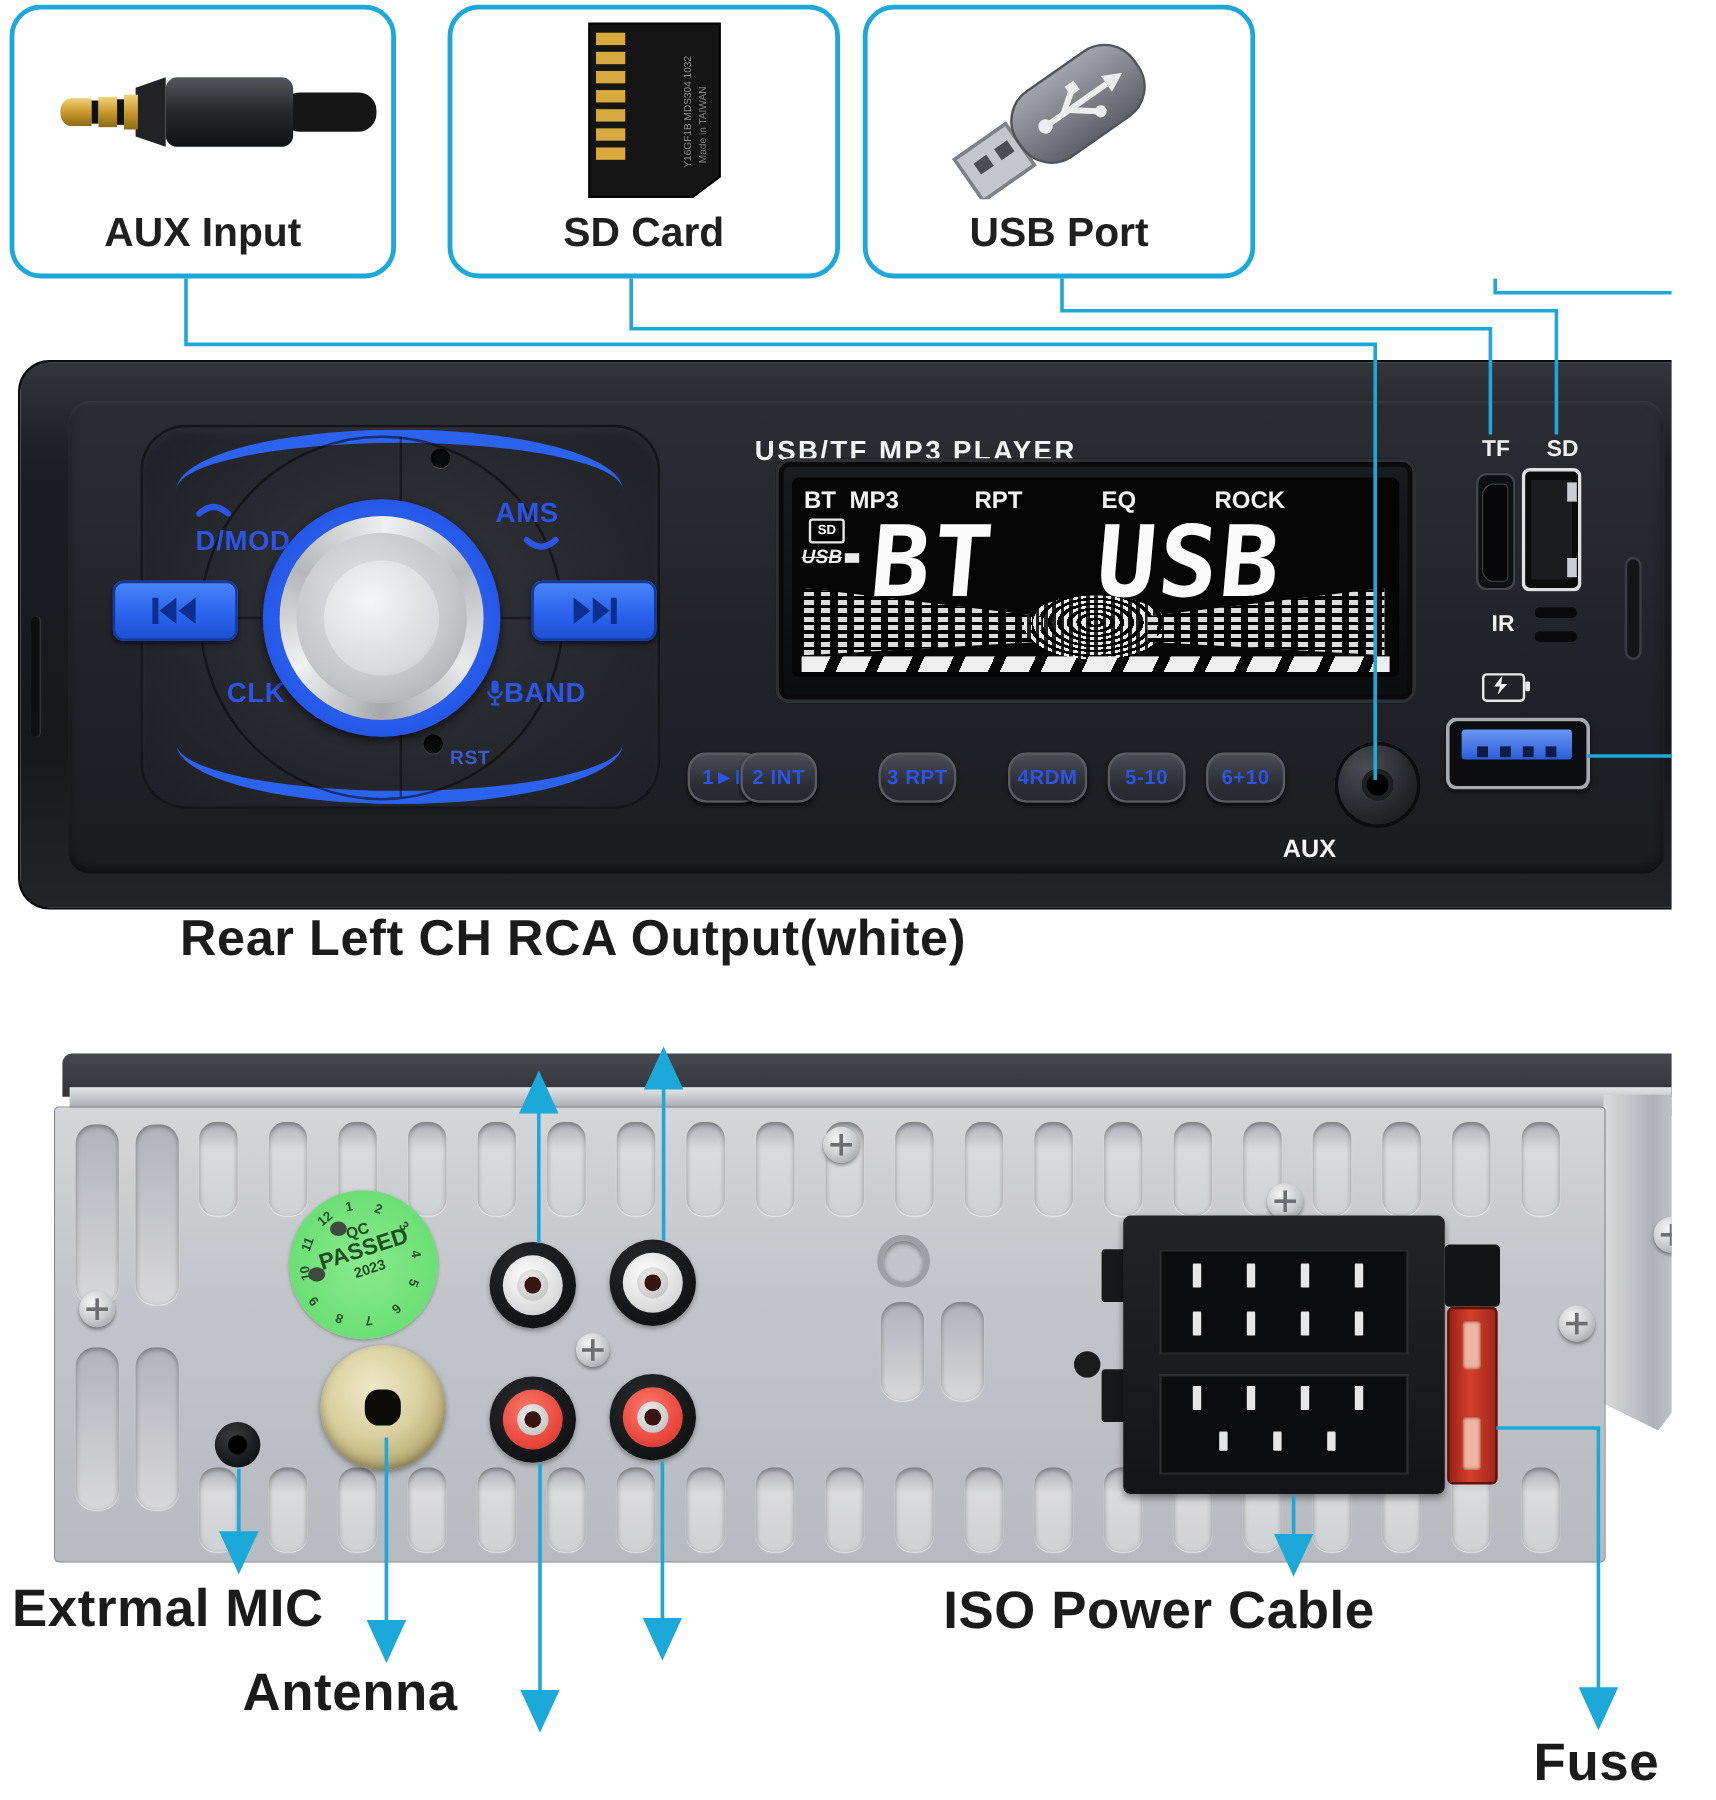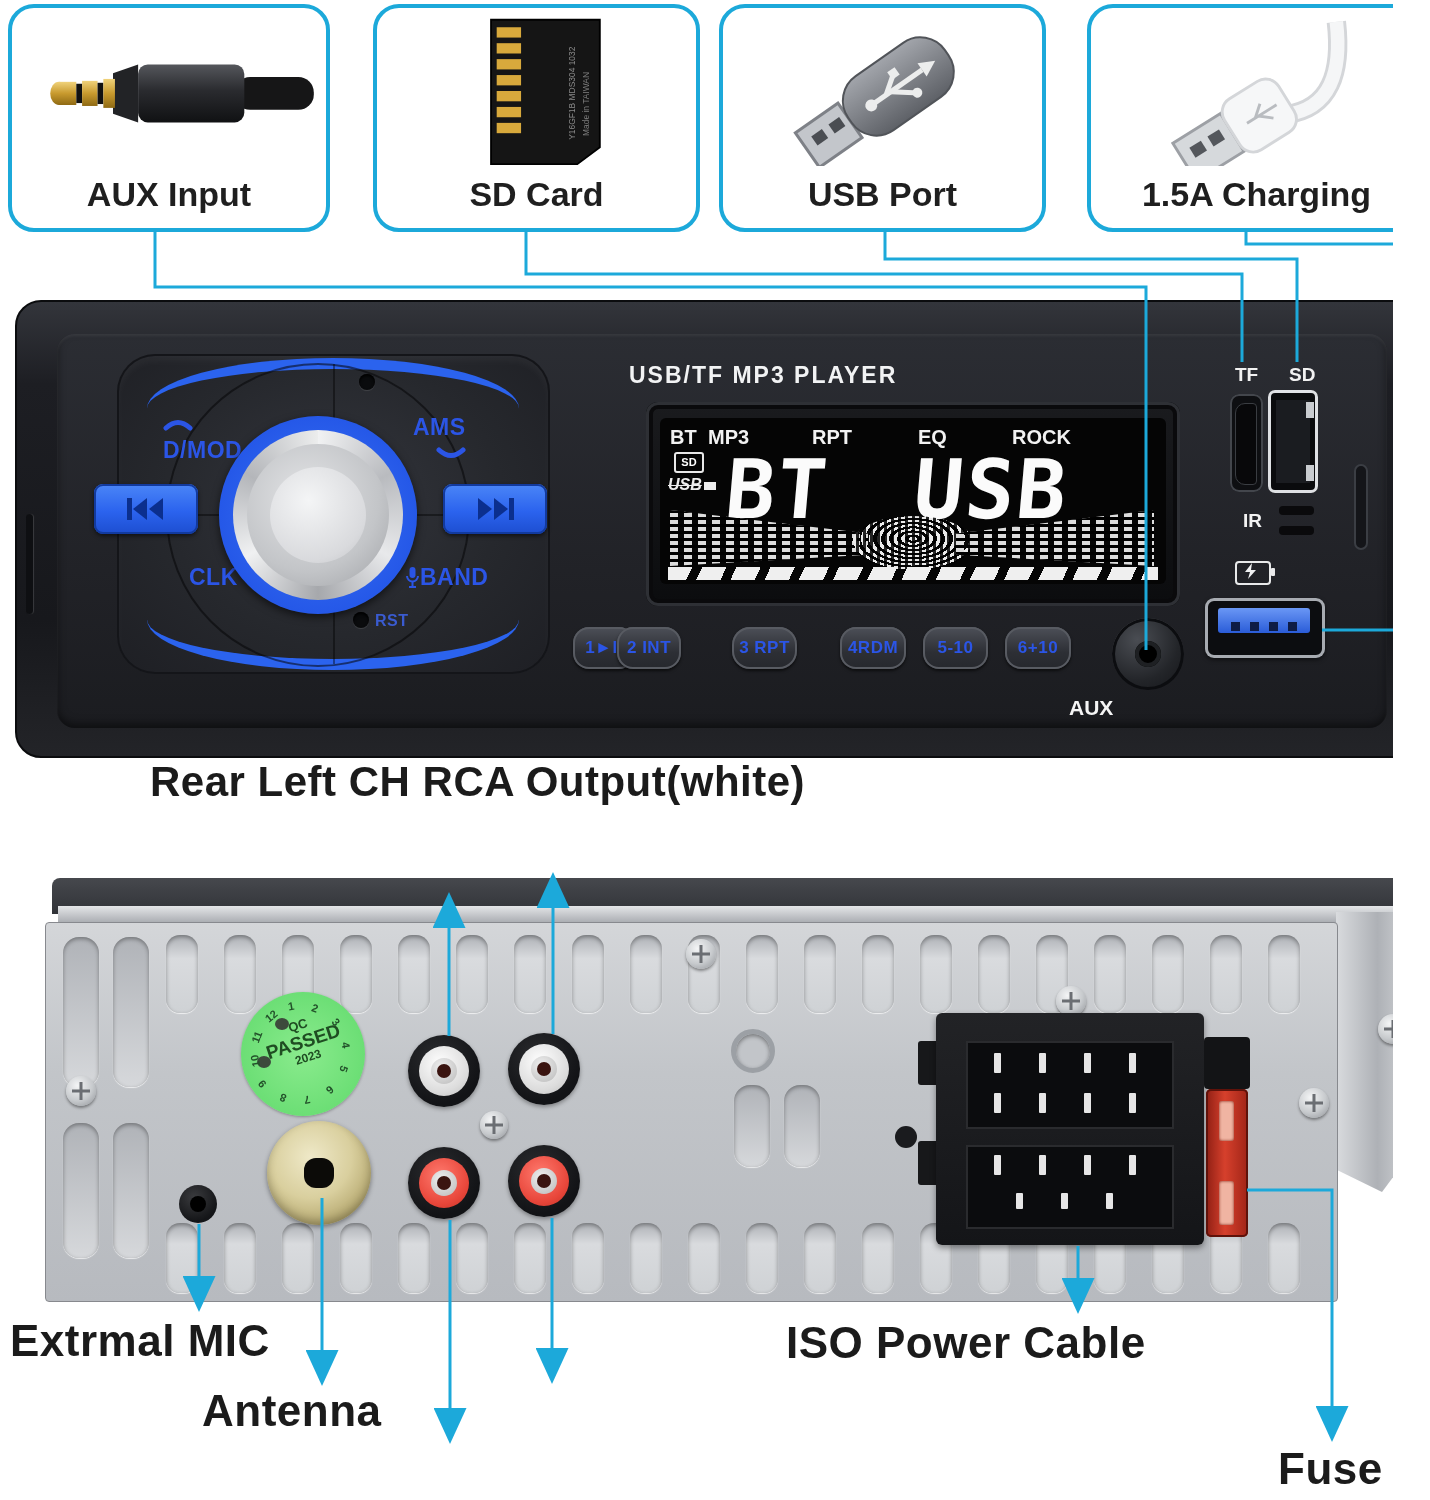--- a/index.html
+++ b/index.html
@@ -40,31 +40,31 @@
   .knob-blue{position:absolute;left:102px;top:62px;width:198px;height:198px;border-radius:50%;
       background:radial-gradient(circle,#3c74f6 0%,#2558e8 70%,#1b46c8 100%);
       box-shadow:0 3px 8px rgba(0,0,0,.6);}
   .knob-silver{position:absolute;left:14px;top:14px;width:170px;height:170px;border-radius:50%;
       background:conic-gradient(#f1f2f3,#b9bbbf,#e8e9eb,#a6a8ac,#f0f1f2,#b4b6ba,#eceded);}
   .knob-brush{position:absolute;left:14px;top:14px;width:142px;height:142px;border-radius:50%;
       background:radial-gradient(circle at 42% 38%,#e3e4e6,#c3c5c8 60%,#9fa1a5);}
   .knob-center{position:absolute;left:23px;top:23px;width:96px;height:96px;border-radius:50%;
       background:radial-gradient(circle at 40% 35%,#f4f5f6,#d9dadd 70%,#c0c2c5);}
   .pod-lbl{position:absolute;color:#2b55e6;font-weight:bold;font-size:23px;letter-spacing:.5px;}
-  .pod-lbl.small{font-size:16px;color:#3a5bd0;}
+  .pod-lbl.small{font-size:16px;color:#3a5bd0;margin-top:12px;}
   .pin-hole{position:absolute;width:16px;height:16px;border-radius:50%;background:#0a0b0d;
       box-shadow:inset 0 2px 3px #000,0 1px 1px rgba(255,255,255,.12);}
   .skip-btn{position:absolute;top:130px;width:104px;height:50px;border-radius:9px;
       background:linear-gradient(180deg,#4b86f7,#2b63ee 55%,#1d4ed0);
       box-shadow:inset 0 0 0 2px #123a9e,0 2px 4px rgba(0,0,0,.55);
       display:flex;align-items:center;justify-content:center;}
 
   .front-title{position:absolute;left:612px;top:60px;color:#f2f3f4;font-weight:bold;
       font-size:23px;letter-spacing:2px;}
-  .display{position:absolute;left:629px;top:100px;width:534px;height:204px;border-radius:12px;
+  .display{position:absolute;left:629px;top:80px;width:534px;height:204px;border-radius:12px;
       background:linear-gradient(180deg,#1a1b1e,#0b0c0e);
       box-shadow:inset 0 0 0 3px #2e3035, inset 0 0 0 7px #0a0a0c;}
   .screen{position:absolute;left:14px;top:16px;width:506px;height:166px;border-radius:6px;
       background:#050505;overflow:hidden;}
   .ind{position:absolute;top:8px;color:#f2f2f2;font-weight:bold;font-size:20px;}
   .sd-badge{position:absolute;left:14px;top:34px;width:26px;height:17px;border:2px solid #e8e8e8;
       border-radius:3px;color:#fff;font-size:11px;font-weight:bold;text-align:center;line-height:17px;}
   .usb-badge{position:absolute;left:8px;top:58px;color:#ededed;font-weight:bold;font-style:italic;
       font-size:16px;text-decoration:line-through;}
   .usb-badge::after{content:"";display:inline-block;width:12px;height:8px;background:#ededed;
@@ -267,40 +267,20 @@
           <circle cx="100" cy="81" r="6" fill="#eceded"></circle>
           <rect x="132" y="63" width="9" height="9" fill="#eceded"></rect>
           <circle cx="145" cy="97" r="5" fill="#eceded"></circle>
           <polygon points="162,73 178,81 162,89" fill="#eceded"></polygon>
         </g>
       </svg>
     </div>
     <div class="lbl">USB Port</div>
   </div>
 
-  <div class="callout" style="left:1087px;width:339px;">
-    <div class="img">
-      <svg width="240" height="150" viewBox="0 0 240 155">
-        <path d="M150,102 C196,96 208,58 202,6" fill="none" stroke="#d4d6d9" stroke-width="20"></path>
-        <path d="M150,102 C196,96 208,58 202,6" fill="none" stroke="#f5f6f7" stroke-width="14"></path>
-        <g transform="rotate(-32 110 100)">
-          <rect x="28" y="86" width="58" height="46" fill="#d6d9dc" stroke="#9da0a5" stroke-width="3"></rect>
-          <rect x="40" y="99" width="14" height="12" fill="#54575c"></rect>
-          <rect x="62" y="99" width="14" height="12" fill="#54575c"></rect>
-          <rect x="86" y="78" width="66" height="62" rx="16" fill="#f6f7f8" stroke="#d4d6d9" stroke-width="3"></rect>
-          <g stroke="#b9bcc0" stroke-width="3" fill="none">
-            <line x1="104" y1="109" x2="140" y2="109"></line>
-            <line x1="114" y1="109" x2="126" y2="99"></line>
-            <line x1="118" y1="109" x2="130" y2="119"></line>
-          </g>
-        </g>
-      </svg>
-    </div>
-    <div class="lbl">1.5A Charging</div>
-  </div>
 
   <div class="front-unit">
     <div class="front-face"></div>
     <div class="left-seam"></div>
     <div class="right-seam"></div>
 
     <div class="pod">
       <div class="arc top"></div>
       <div class="arc bottom"></div>
       <div class="seam-v"></div>

